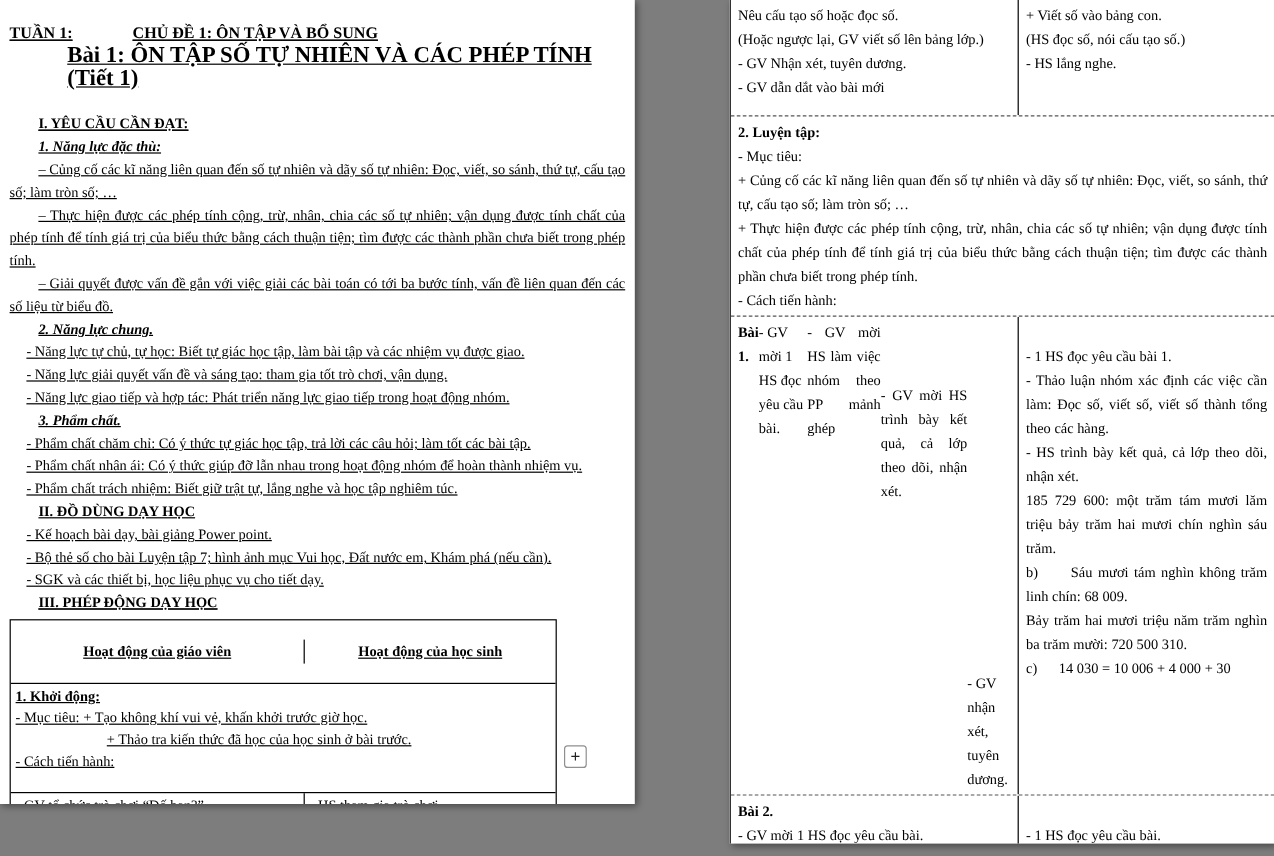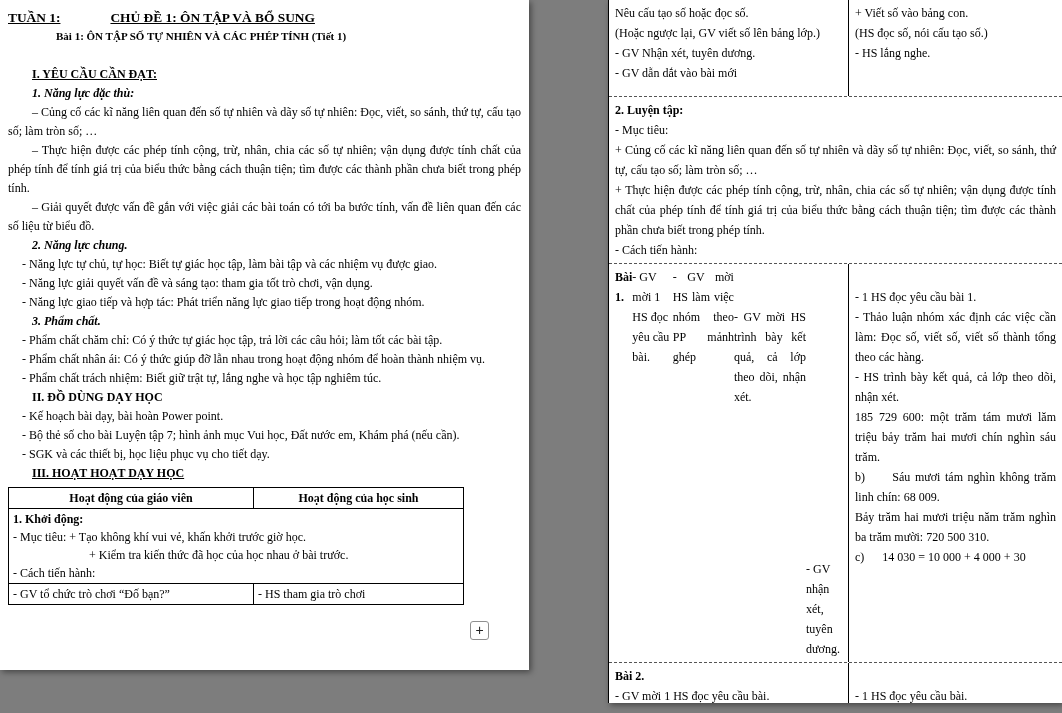--- a/index.html
+++ b/index.html
@@ -8,49 +8,49 @@
     background: var(--desk, #7d7d7d);
     font-family: "Liberation Serif", serif;
     color: var(--text, #000);
   }
   .desk { position:relative; width:1062px; height:713px; }
   .page {
     position:absolute; background: var(--page, #fff);
     box-shadow: 2px 2px 6px rgba(0,0,0,.45);
     overflow:hidden;
   }
-  .page-left  { left:0;   top:0; width:529px; height:670px; padding:8px 8px 0 8px; }
+  .page-left  { left:0;   top:0; width:529px; height:670px; padding:18px 8px 0 8px;text-decoration:underline; }
   .page-right { left:608px; top:0; width:454px; height:703px; }
 
   .para { font-size:12px; line-height:19px; min-height:19px; }
   .page-right .para { line-height:20px; min-height:20px; }
 
   .b   { font-weight:bold; }
   .bi  { font-weight:bold; font-style:italic; }
   .u   { text-decoration:underline; }
   .j   { text-align:justify; }
   .ctr { text-align:center; }
   .ti1 { text-indent:14px; }
   .ti2 { text-indent:24px; }
   .mt  { margin-top:19px; }
   .mb  { margin-bottom:4px; }
   .ind72 { padding-left:76px; }
   .pre { white-space:pre-wrap; }
   .blank { min-height:20px; }
-  .gap40 { margin-top:40px; }
+  .gap40 { margin-top:52px; }
   .push-bottom { margin-top:auto; }
 
   .doc-title { font-size:13.4px; line-height:19px; white-space:nowrap; }
   .doc-title .topic { margin-left:50px; }
-  .doc-subtitle { font-size:11px; line-height:19px; padding-left:48px; font-weight:bold; }
+  .doc-subtitle { font-size:19px; line-height:19px; padding-left:48px; font-weight:bold; }
 
   
   .ltable { width:456px; border:1px solid var(--tborder, #000); margin-top:2px; }
   .ltable .para { line-height:18px; min-height:18px; }
-  .lrow { display:flex; }
+  .lrow { display:flex;margin-top:16px; }
   .lrow + .lrow { border-top:1px solid var(--tborder, #000); }
   .lcell { padding:1px 4px; }
   .lc1 { width:244px; }
   .lc2 { flex:1; border-left:1px solid var(--tborder, #000); }
   .lmerged { display:block; padding:1px 4px; min-height:74px; }
 
   
   .rtable { width:100%; min-height:100%; border-left:1px solid var(--tborder, #000); }
   .rrow { display:flex; border-bottom:1px dashed var(--dash, #555); overflow:hidden; }
   .rrow:last-child { border-bottom:none; }
@@ -90,35 +90,35 @@
         <div class="para j ti2">– Giải quyết được vấn đề gắn với việc giải các bài toán có tới ba bước tính, vấn đề liên quan đến các số liệu từ biểu đồ.</div>
         <div class="para bi ti2">2. Năng lực chung.</div>
         <div class="para j ti1">- Năng lực tự chủ, tự học: Biết tự giác học tập, làm bài tập và các nhiệm vụ được giao.</div>
         <div class="para ti1">- Năng lực giải quyết vấn đề và sáng tạo: tham gia tốt trò chơi, vận dụng.</div>
         <div class="para j ti1">- Năng lực giao tiếp và hợp tác: Phát triển năng lực giao tiếp trong hoạt động nhóm.</div>
         <div class="para bi ti2">3. Phẩm chất.</div>
         <div class="para j ti1">- Phẩm chất chăm chỉ: Có ý thức tự giác học tập, trả lời các câu hỏi; làm tốt các bài tập.</div>
         <div class="para j ti1">- Phẩm chất nhân ái: Có ý thức giúp đỡ lẫn nhau trong hoạt động nhóm để hoàn thành nhiệm vụ.</div>
         <div class="para ti1">- Phẩm chất trách nhiệm: Biết giữ trật tự, lắng nghe và học tập nghiêm túc.</div>
         <div class="para b ti2">II. ĐỒ DÙNG DẠY HỌC</div>
-        <div class="para ti1">- Kế hoạch bài dạy, bài hoàn Power point.</div>
+        <div class="para ti1">- Kế hoạch bài dạy, bài giảng Power point.</div>
         <div class="para j ti1">- Bộ thẻ số cho bài Luyện tập 7; hình ảnh mục Vui học, Đất nước em, Khám phá (nếu cần).</div>
         <div class="para ti1">- SGK và các thiết bị, học liệu phục vụ cho tiết dạy.</div>
-        <div class="para b u ti2 mb">III. HOẠT HOẠT DẠY HỌC</div>
+        <div class="para b u ti2 mb">III. PHÉP ĐỘNG DẠY HỌC</div>
       </div>
 
     <div class="ltable">
       <div class="lrow">
         <div class="lcell lc1 b ctr para">Hoạt động của giáo viên</div>
         <div class="lcell lc2 b ctr para">Hoạt động của học sinh</div>
       </div>
       <div class="lrow lmerged">
           <div class="para b">1. Khởi động:</div>
           <div class="para">- Mục tiêu: + Tạo không khí vui vẻ, khấn khởi trước giờ học.</div>
-          <div class="para ind72">+ Kiểm tra kiến thức đã học của học nhau ở bài trước.</div>
+          <div class="para ind72">+ Thảo tra kiến thức đã học của học sinh ở bài trước.</div>
           <div class="para">- Cách tiến hành:</div>
         </div>
       <div class="lrow">
         <div class="lcell lc1">
             <div class="para">- GV tổ chức trò chơi “Đố bạn?”</div>
           </div>
         <div class="lcell lc2">
             <div class="para">- HS tham gia trò chơi</div>
           </div>
       </div>
@@ -161,21 +161,21 @@
             <div class="para push-bottom">- GV nhận xét, tuyên dương.</div>
           </div>
         <div class="rcell rc2">
             <div class="para blank"></div>
             <div class="para">- 1 HS đọc yêu cầu bài 1.</div>
             <div class="para j">- Thảo luận nhóm xác định các việc cần làm: Đọc số, viết số, viết số thành tổng theo các hàng.</div>
             <div class="para j">- HS trình bày kết quả, cả lớp theo dõi, nhận xét.</div>
             <div class="para j">185 729 600: một trăm tám mươi lăm triệu bảy trăm hai mươi chín nghìn sáu trăm.</div>
             <div class="para j pre">b)      Sáu mươi tám nghìn không trăm linh chín: 68 009.</div>
             <div class="para j">Bảy trăm hai mươi triệu năm trăm nghìn ba trăm mười: 720 500 310.</div>
-            <div class="para pre">c)      14 030 = 10 000 + 4 000 + 30</div>
+            <div class="para pre">c)      14 030 = 10 006 + 4 000 + 30</div>
           </div>
       </div>
 
       <div class="rrow r4">
         <div class="rcell rc1">
             <div class="para b">Bài 2.</div>
             <div class="para">- GV mời 1 HS đọc yêu cầu bài.</div>
           </div>
         <div class="rcell rc2">
             <div class="para blank"></div>

